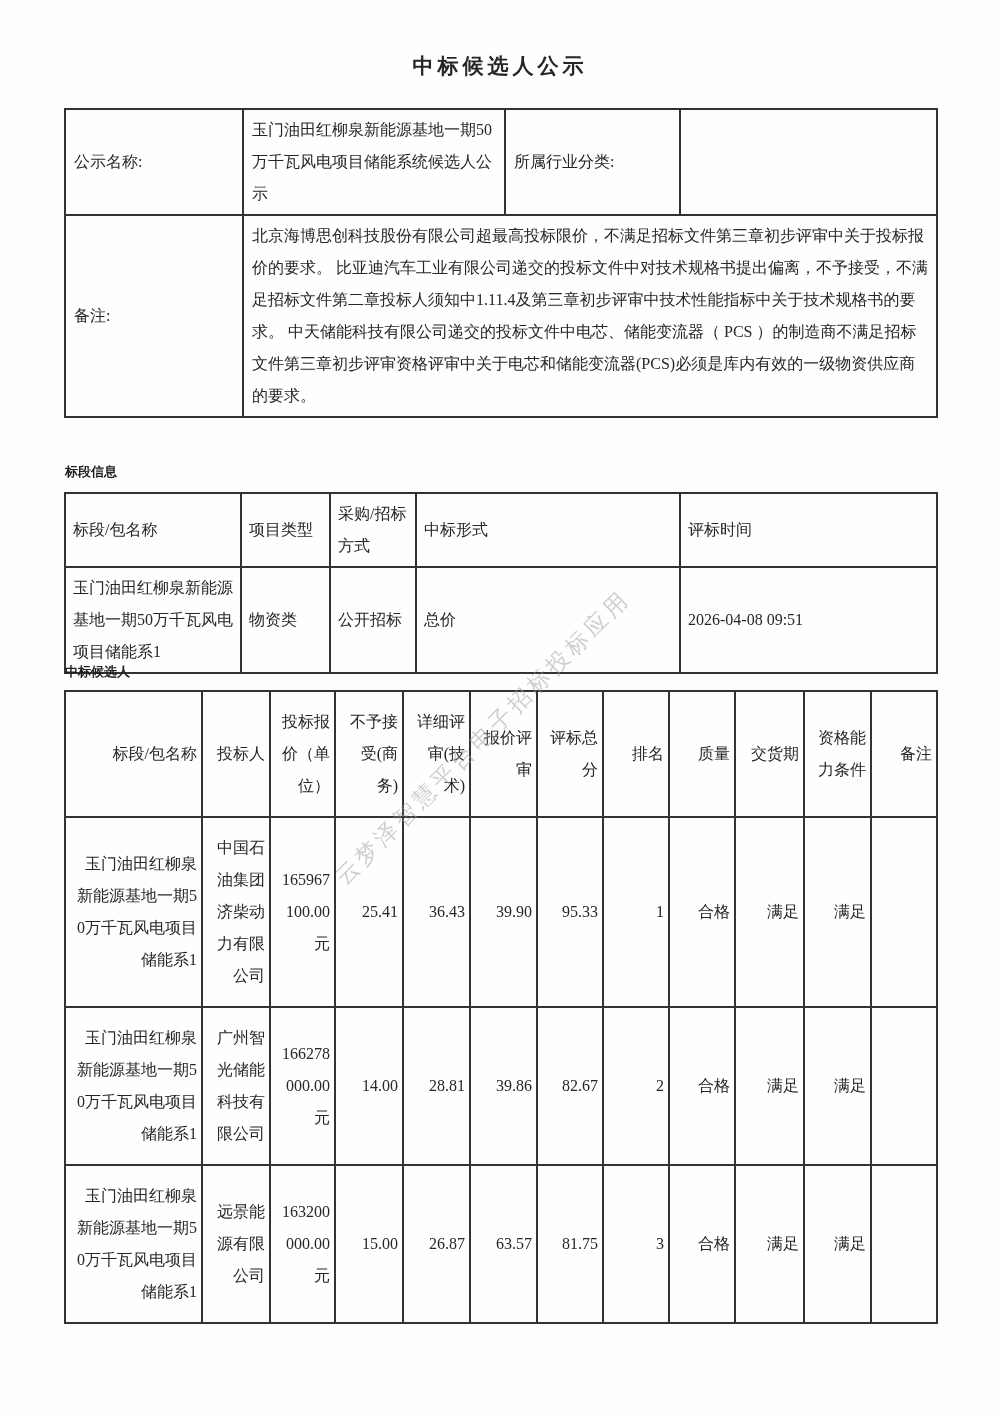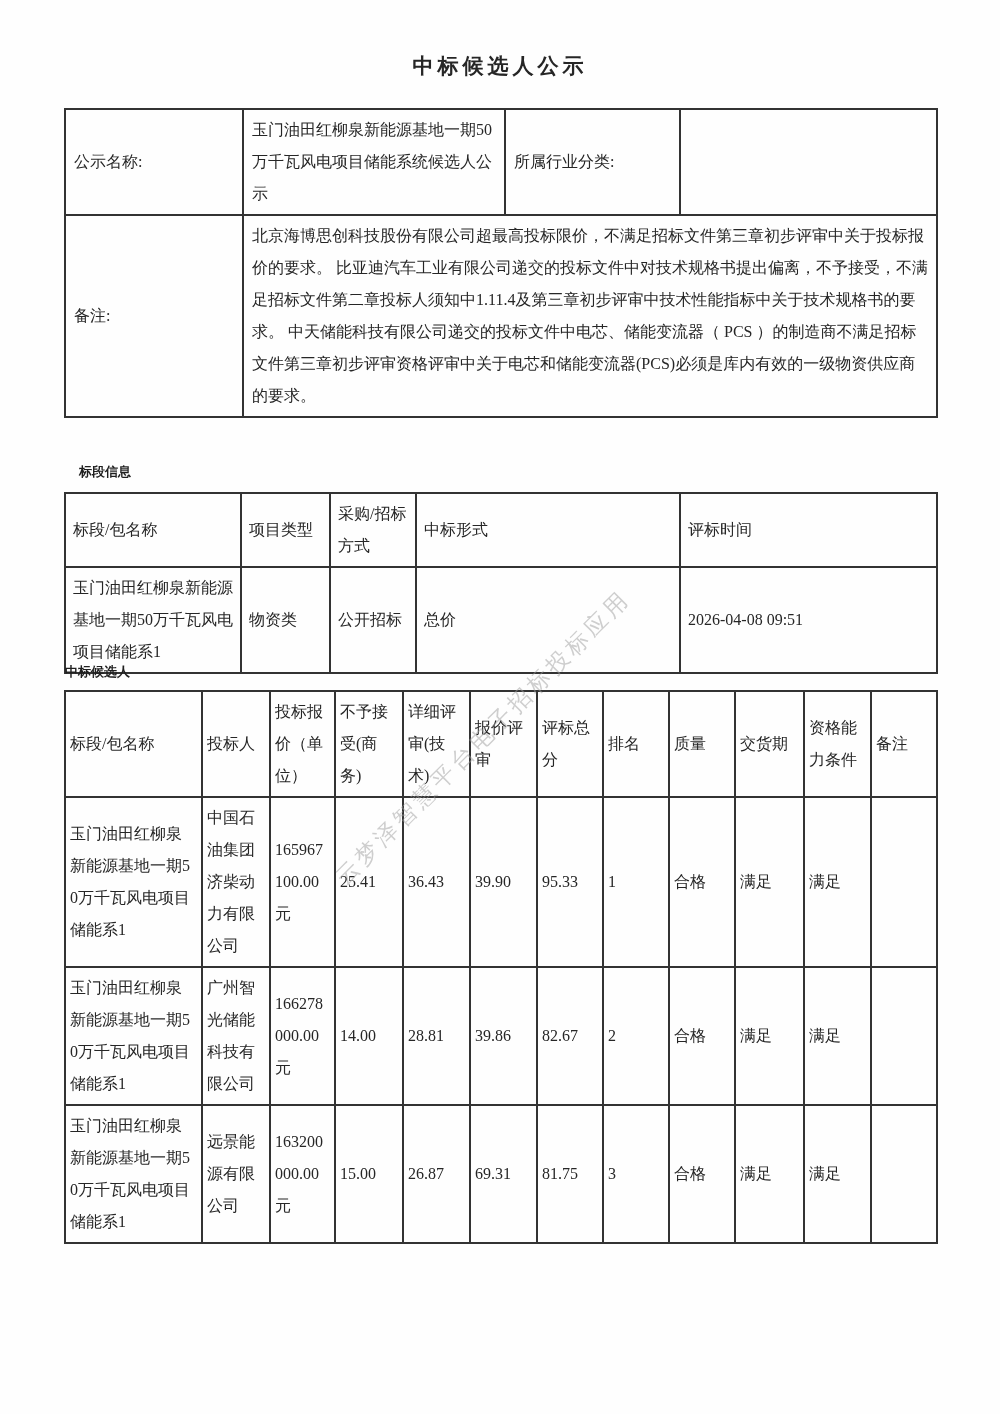--- a/index.html
+++ b/index.html
@@ -40,32 +40,32 @@
   table.info-tbl{top:108px;}
   table.info-tbl td{padding:4px 8px;}
   table.info-tbl tr.r1{height:95px;}
   table.info-tbl tr.r2{height:64px;}
   table.info-tbl tr.r3{height:190px;}
   table.lot-tbl{top:492px;}
   table.lot-tbl td{padding:4px 7px;}
   table.lot-tbl tr.hr{height:65px;}
   table.lot-tbl tr.dr{height:95px;}
   table.cand-tbl{top:690px;}
-  table.cand-tbl td{padding:4px 4px;}
+  table.cand-tbl td{padding:14px 4px;text-align:right;}
   table.cand-tbl tr.hr{height:96px;}
   table.cand-tbl tr.dr1{height:160px;}
   table.cand-tbl tr.dr2{height:126px;}
   table.cand-tbl tr.dr3{height:134px;}
   .section-label{
     position:absolute;left:65px;
     font-family:"Liberation Sans","DejaVu Sans",sans-serif;
     font-weight:bold;font-size:13px;color:#1f1f1f;
     z-index:2;
   }
-  .lot-label{top:463px;margin-left:14px;}
+  .lot-label{top:463px;}
   .cand-label{top:663px;}
 </style>
 </head>
 <body>
 
 <div class="page">
 
   <div class="watermark">云梦泽智慧平台电子招标投标应用</div>
 
   <h1 class="title">中标候选人公示</h1>
@@ -178,21 +178,21 @@
         <td>满足</td>
         <td>满足</td>
         <td></td>
       </tr>
       <tr class="dr3">
         <td>玉门油田红柳泉新能源基地一期50万千瓦风电项目储能系1</td>
         <td>远景能源有限公司</td>
         <td>163200000.00元</td>
         <td>15.00</td>
         <td>26.87</td>
-        <td>69.31</td>
+        <td>63.57</td>
         <td>81.75</td>
         <td>3</td>
         <td>合格</td>
         <td>满足</td>
         <td>满足</td>
         <td></td>
       </tr>
     </tbody>
   </table>
 

